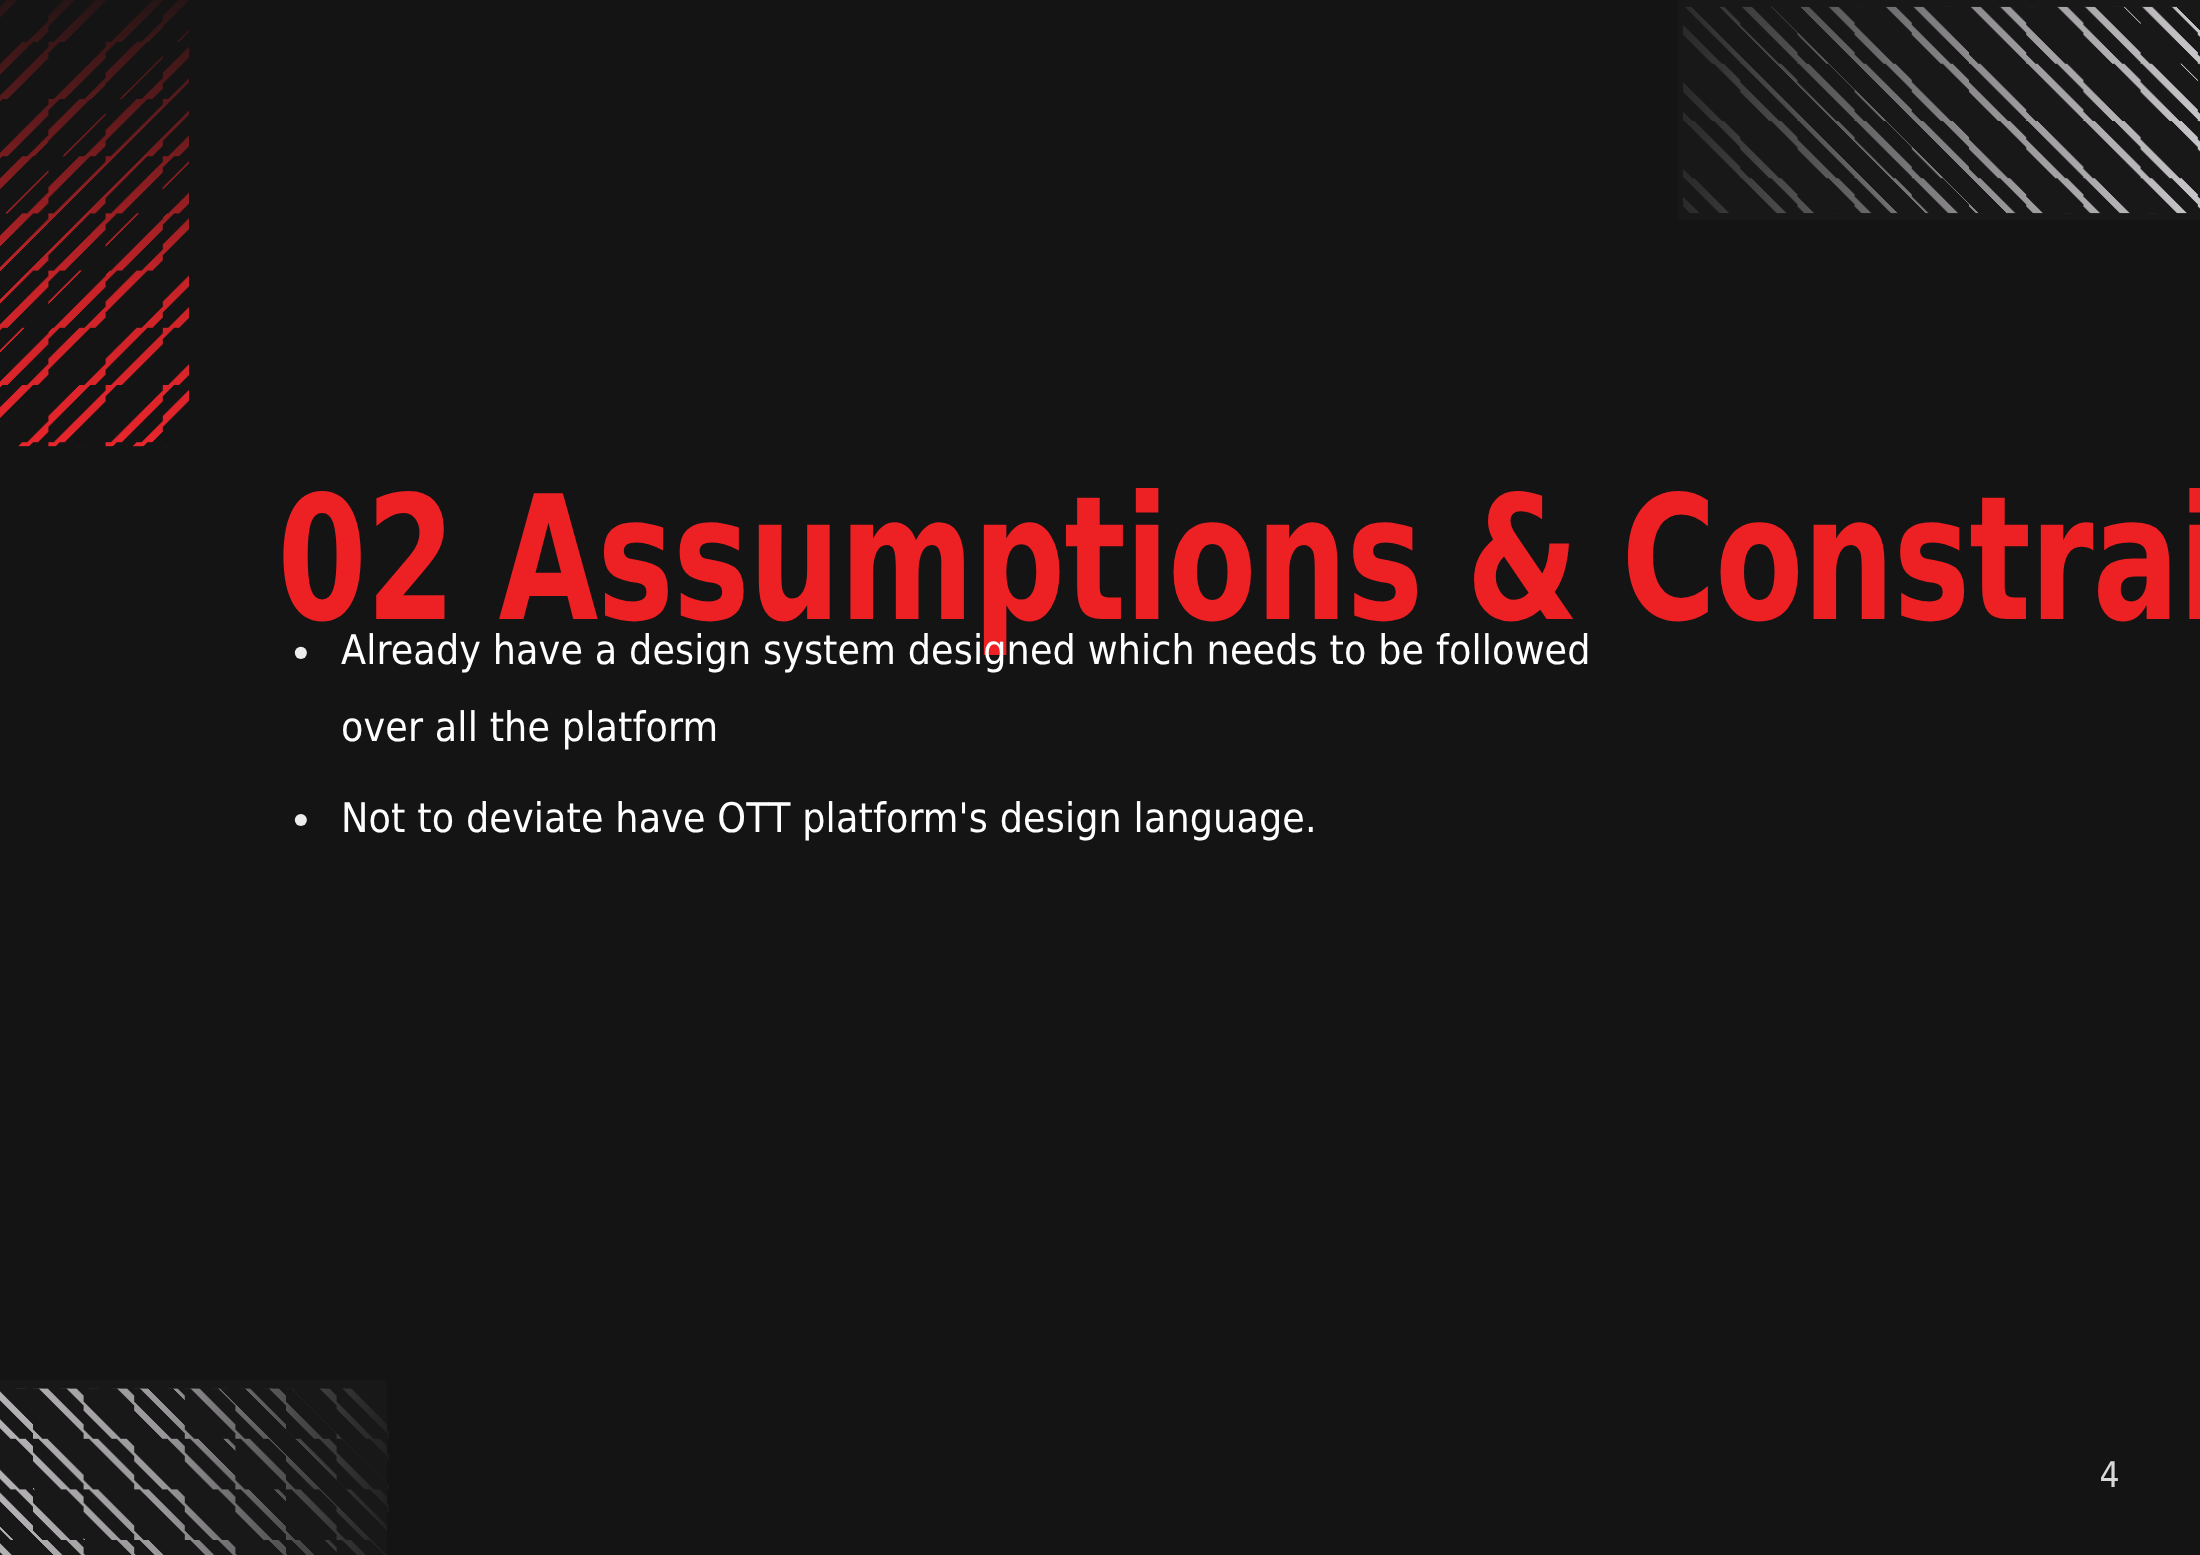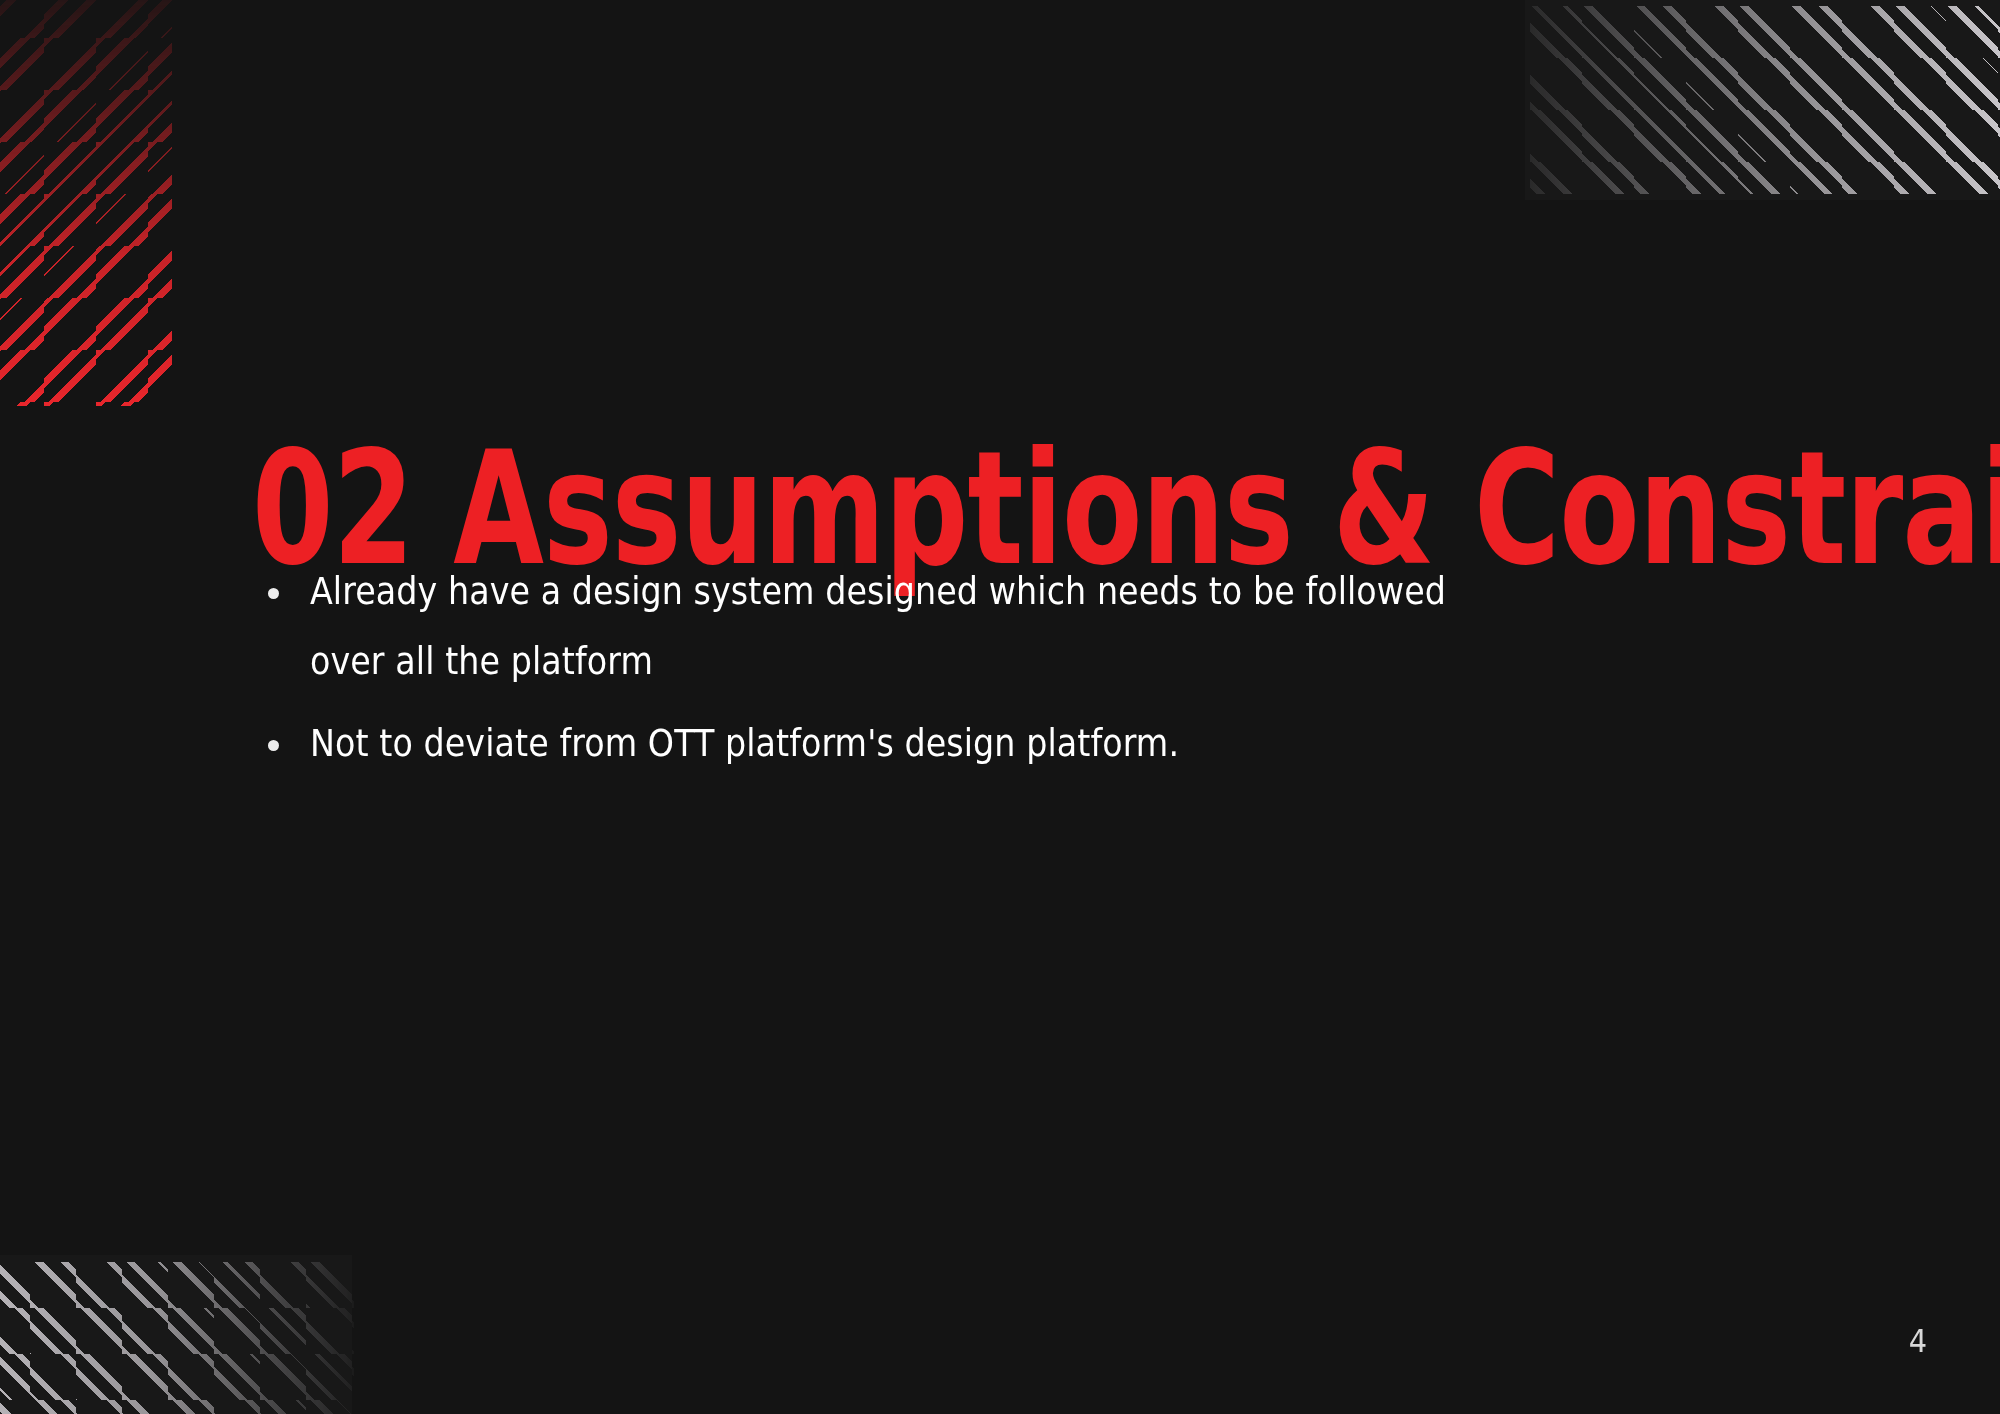--- a/index.html
+++ b/index.html
@@ -195,19 +195,19 @@
 
   <h1 id="slide-title">02 Assumptions &amp; Constraints</h1>
 
   <ul id="bullet-list">
     <li class="bullet-item" id="bullet-0">
       <span class="bullet-marker"></span>
       <span class="bullet-text">Already have a design system designed which needs to be followed over all the platform</span>
     </li>
     <li class="bullet-item" id="bullet-1">
       <span class="bullet-marker"></span>
-      <span class="bullet-text">Not to deviate from OTT platform's design platform.</span>
+      <span class="bullet-text">Not to deviate have OTT platform's design language.</span>
     </li>
   </ul>
 
   <div id="page-number">4</div>
 
 </div>
 
 </body></html>

